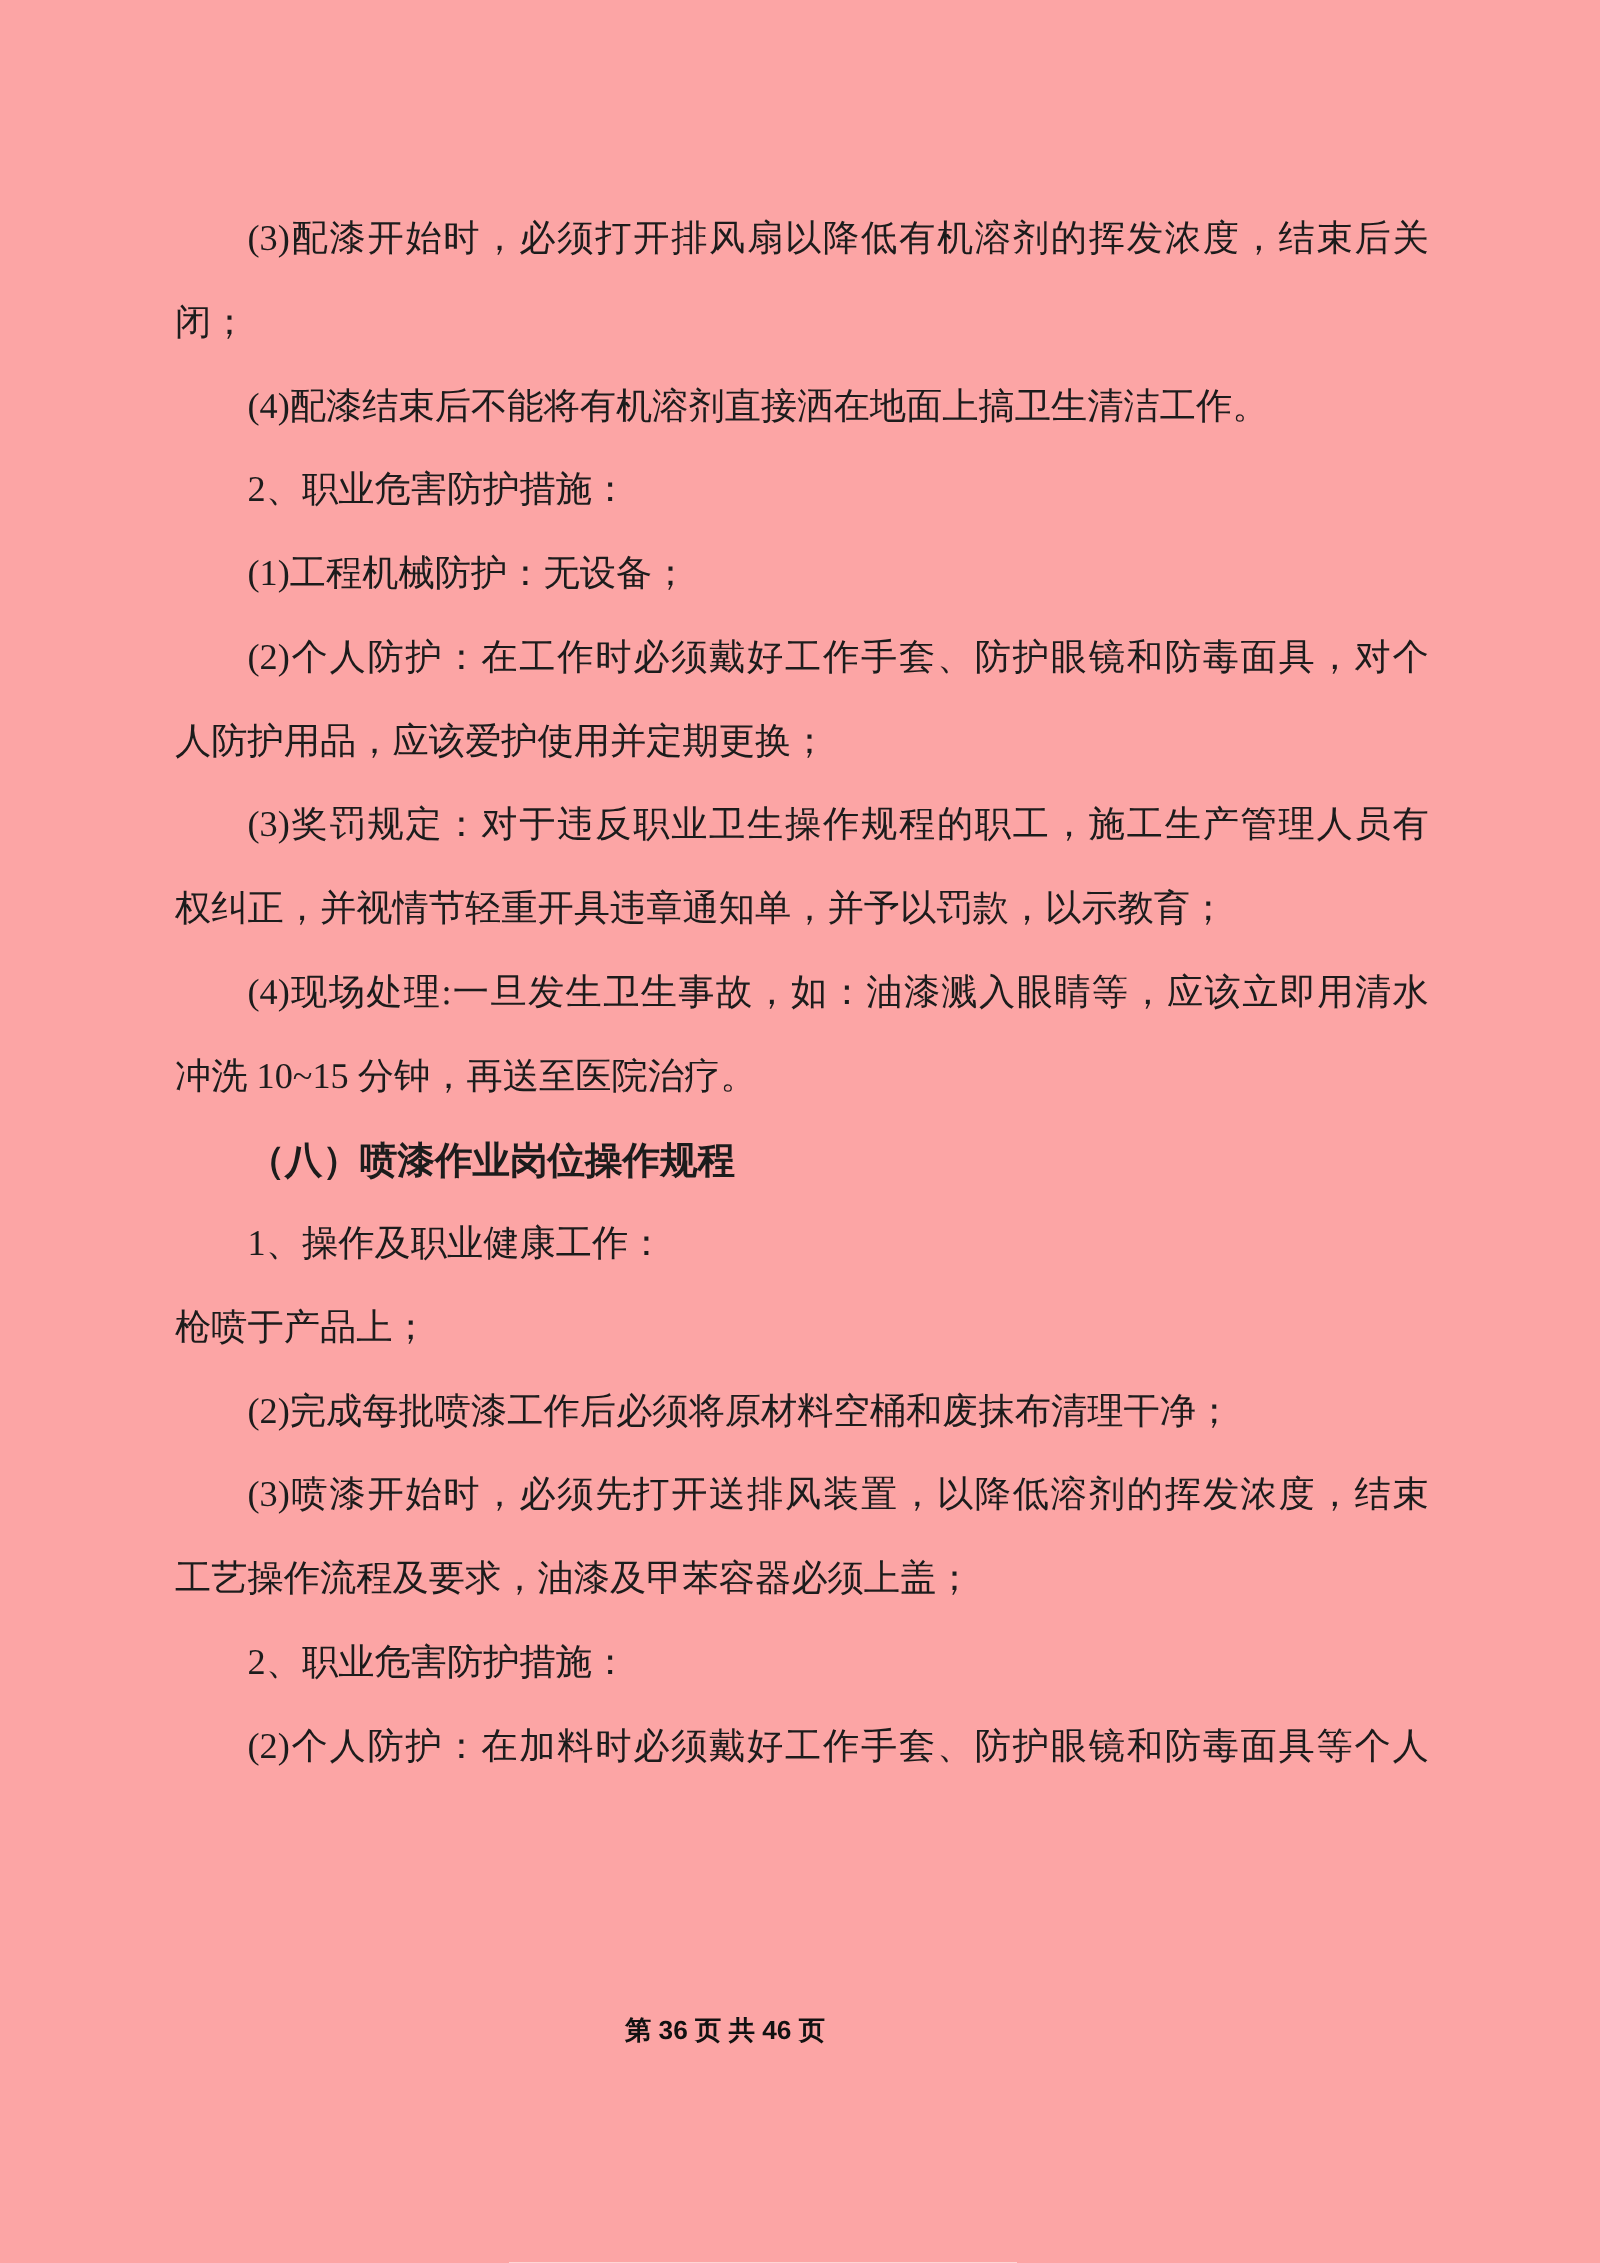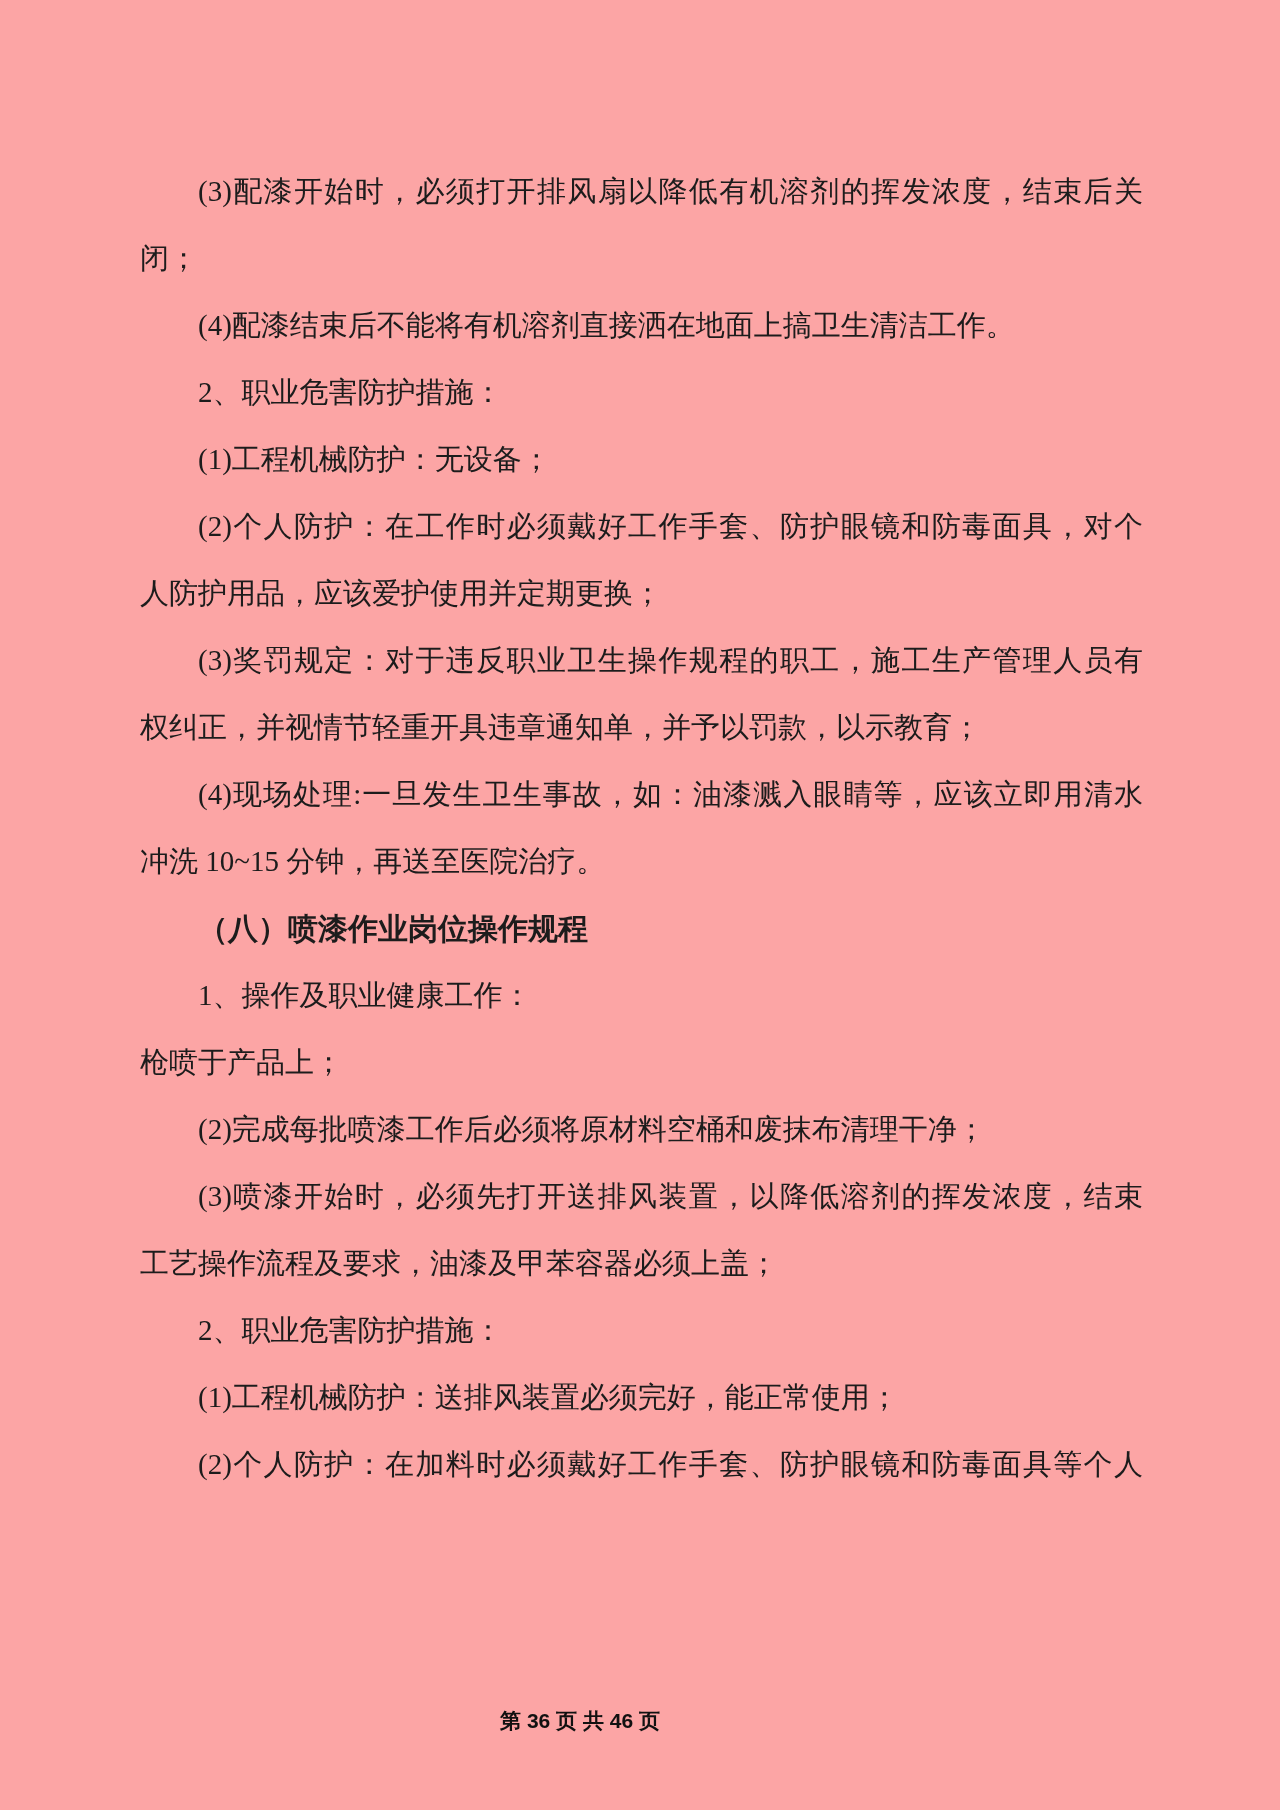--- a/index.html
+++ b/index.html
@@ -39,21 +39,21 @@
     text-justify: inter-ideograph;
     overflow: hidden;
   }
   .ln.heading {
     font-family: "Liberation Sans", "DejaVu Sans", sans-serif;
     font-weight: bold;
     font-size: 30px;
   }
   .footer {
     position: absolute;
-    top: 1706px;
+    top: 1610px;
     left: 0;
     width: 1160px;
     text-align: center;
     font-size: 21px;
     line-height: 30px;
     font-weight: bold;
     font-family: "Liberation Sans", "DejaVu Sans", sans-serif;
     color: #111111;
   }
 </style>
@@ -73,18 +73,17 @@
     <div class="ln">权纠正，并视情节轻重开具违章通知单，并予以罚款，以示教育；</div>
     <div class="ln ind just">(4)现场处理:一旦发生卫生事故，如：油漆溅入眼睛等，应该立即用清水</div>
     <div class="ln">冲洗 10~15 分钟，再送至医院治疗。</div>
     <div class="ln ind heading">（八）喷漆作业岗位操作规程</div>
     <div class="ln ind">1、操作及职业健康工作：</div>
     <div class="ln">枪喷于产品上；</div>
     <div class="ln ind">(2)完成每批喷漆工作后必须将原材料空桶和废抹布清理干净；</div>
     <div class="ln ind just">(3)喷漆开始时，必须先打开送排风装置，以降低溶剂的挥发浓度，结束</div>
     <div class="ln">工艺操作流程及要求，油漆及甲苯容器必须上盖；</div>
     <div class="ln ind">2、职业危害防护措施：</div>
-    <div class="ln ind">(1)工程机械防护：送排风装置必须完好，能正常使用；</div>
     <div class="ln ind just">(2)个人防护：在加料时必须戴好工作手套、防护眼镜和防毒面具等个人</div>
   </div>
 
   <div class="footer">第 36 页 共 46 页</div>
 </div>
 
 </body></html>

